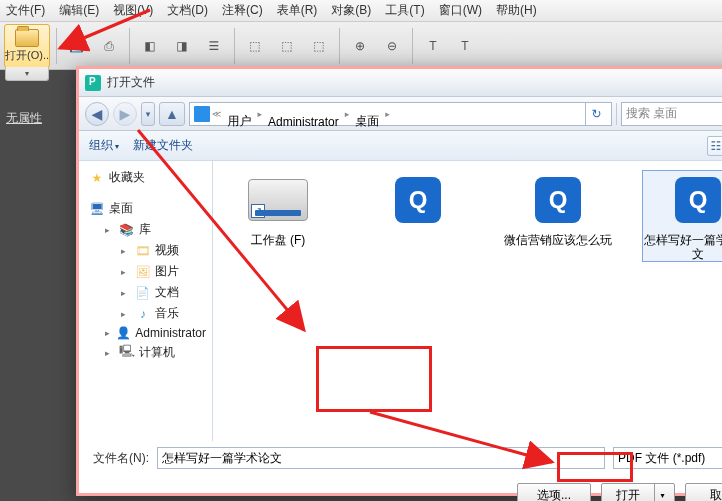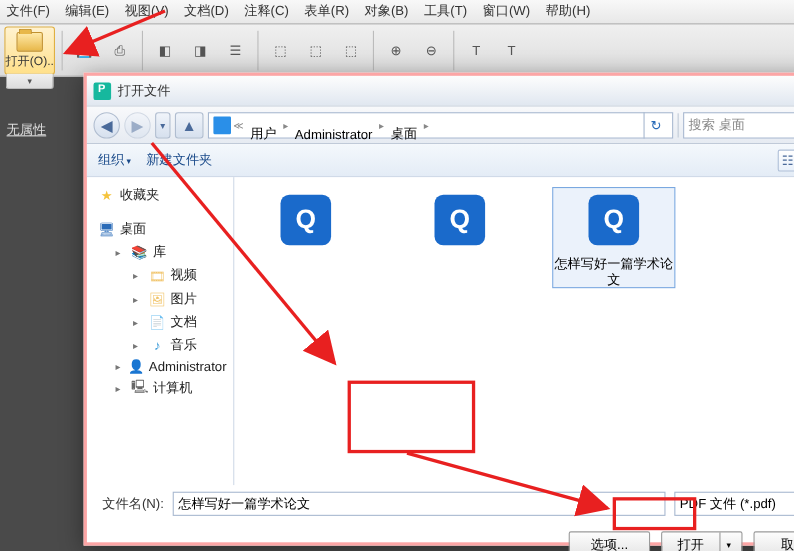--- a/index.html
+++ b/index.html
@@ -222,27 +222,36 @@
       <div class="tree-item indent1">
           <span class="tree-caret">▸</span>
           <span class="ico pc">🖳</span>
           <span>计算机</span>
         </div>
     </div>
 
     <div class="files">
       <div class="file-item">
         <div class="thumb">
+            <div class="hdd">
+              <div class="shortcut">↗</div>
+            </div>
+          </div>
+        <div class="file-label">工作盘 (F)</div>
+      </div>
+      <div class="file-item">
+        <div class="thumb">
             <div class="q-icon">Q</div>
           </div>
       </div>
       <div class="file-item">
         <div class="thumb">
             <div class="q-icon">Q</div>
           </div>
+        <div class="file-label">微信营销应该怎么玩</div>
       </div>
       <div class="file-item selected">
         <div class="thumb">
             <div class="q-icon">Q</div>
           </div>
         <div class="file-label">怎样写好一篇学术论文</div>
       </div>
     </div>
   </div>
 

